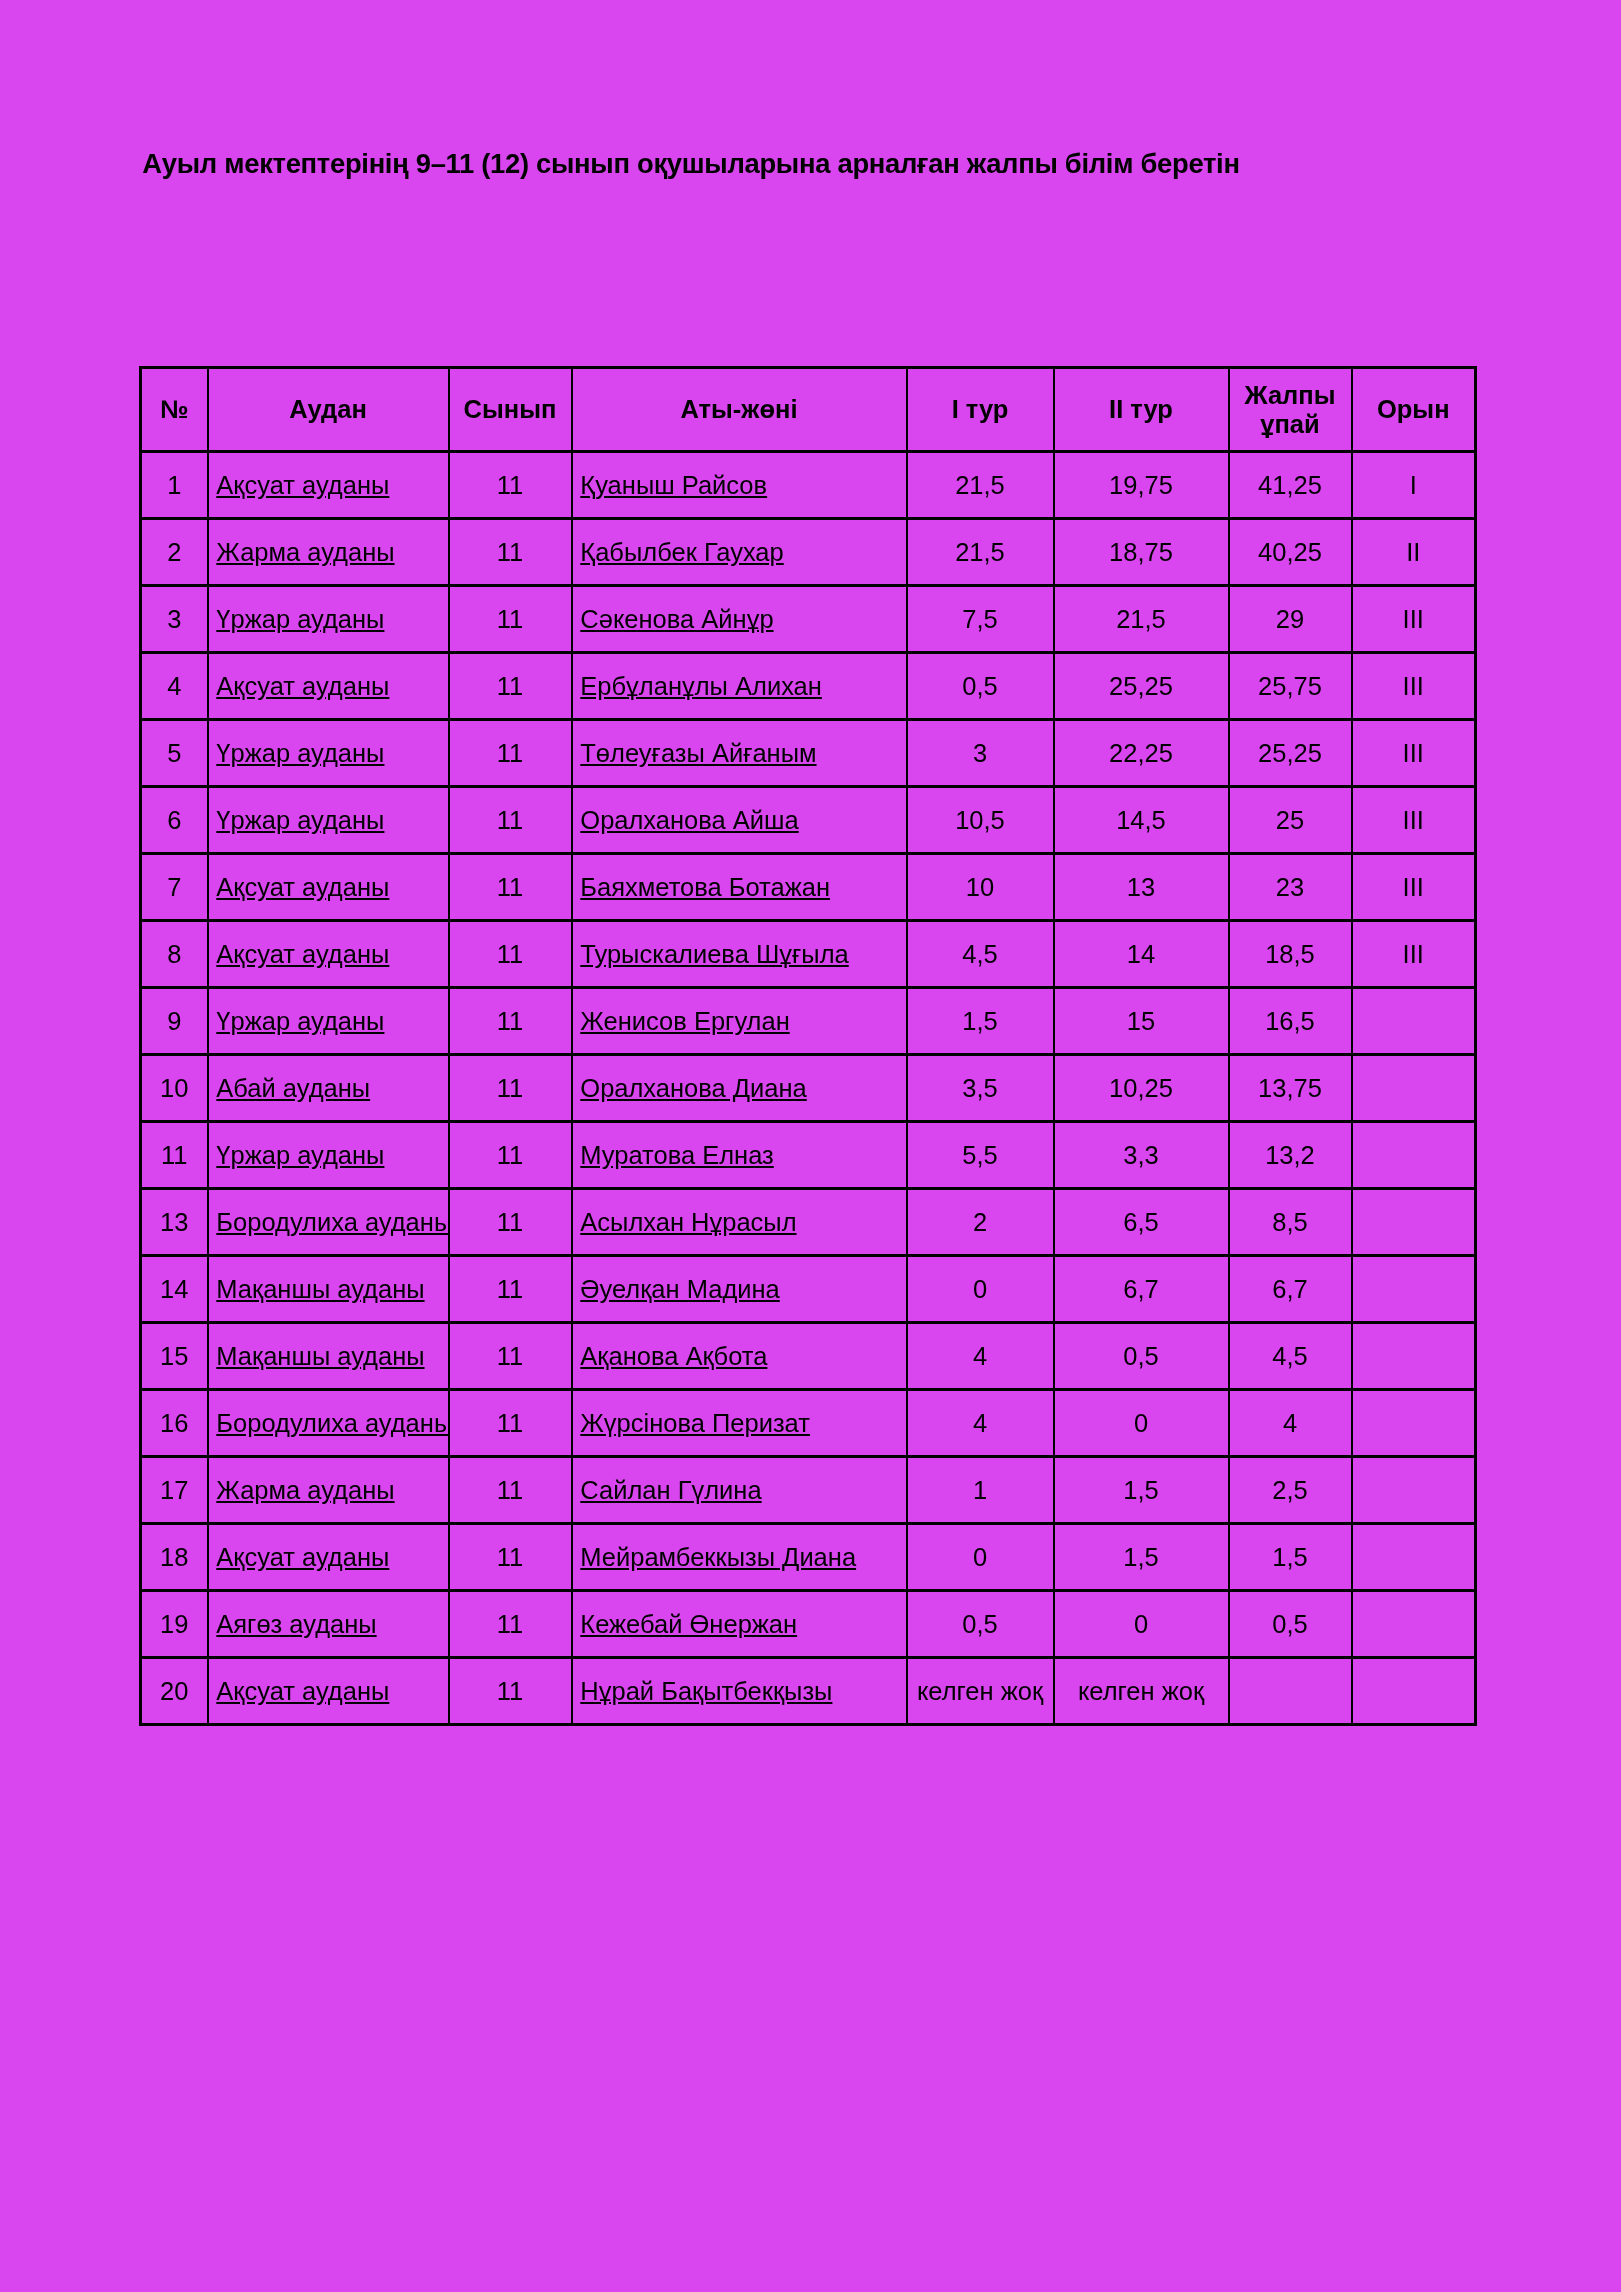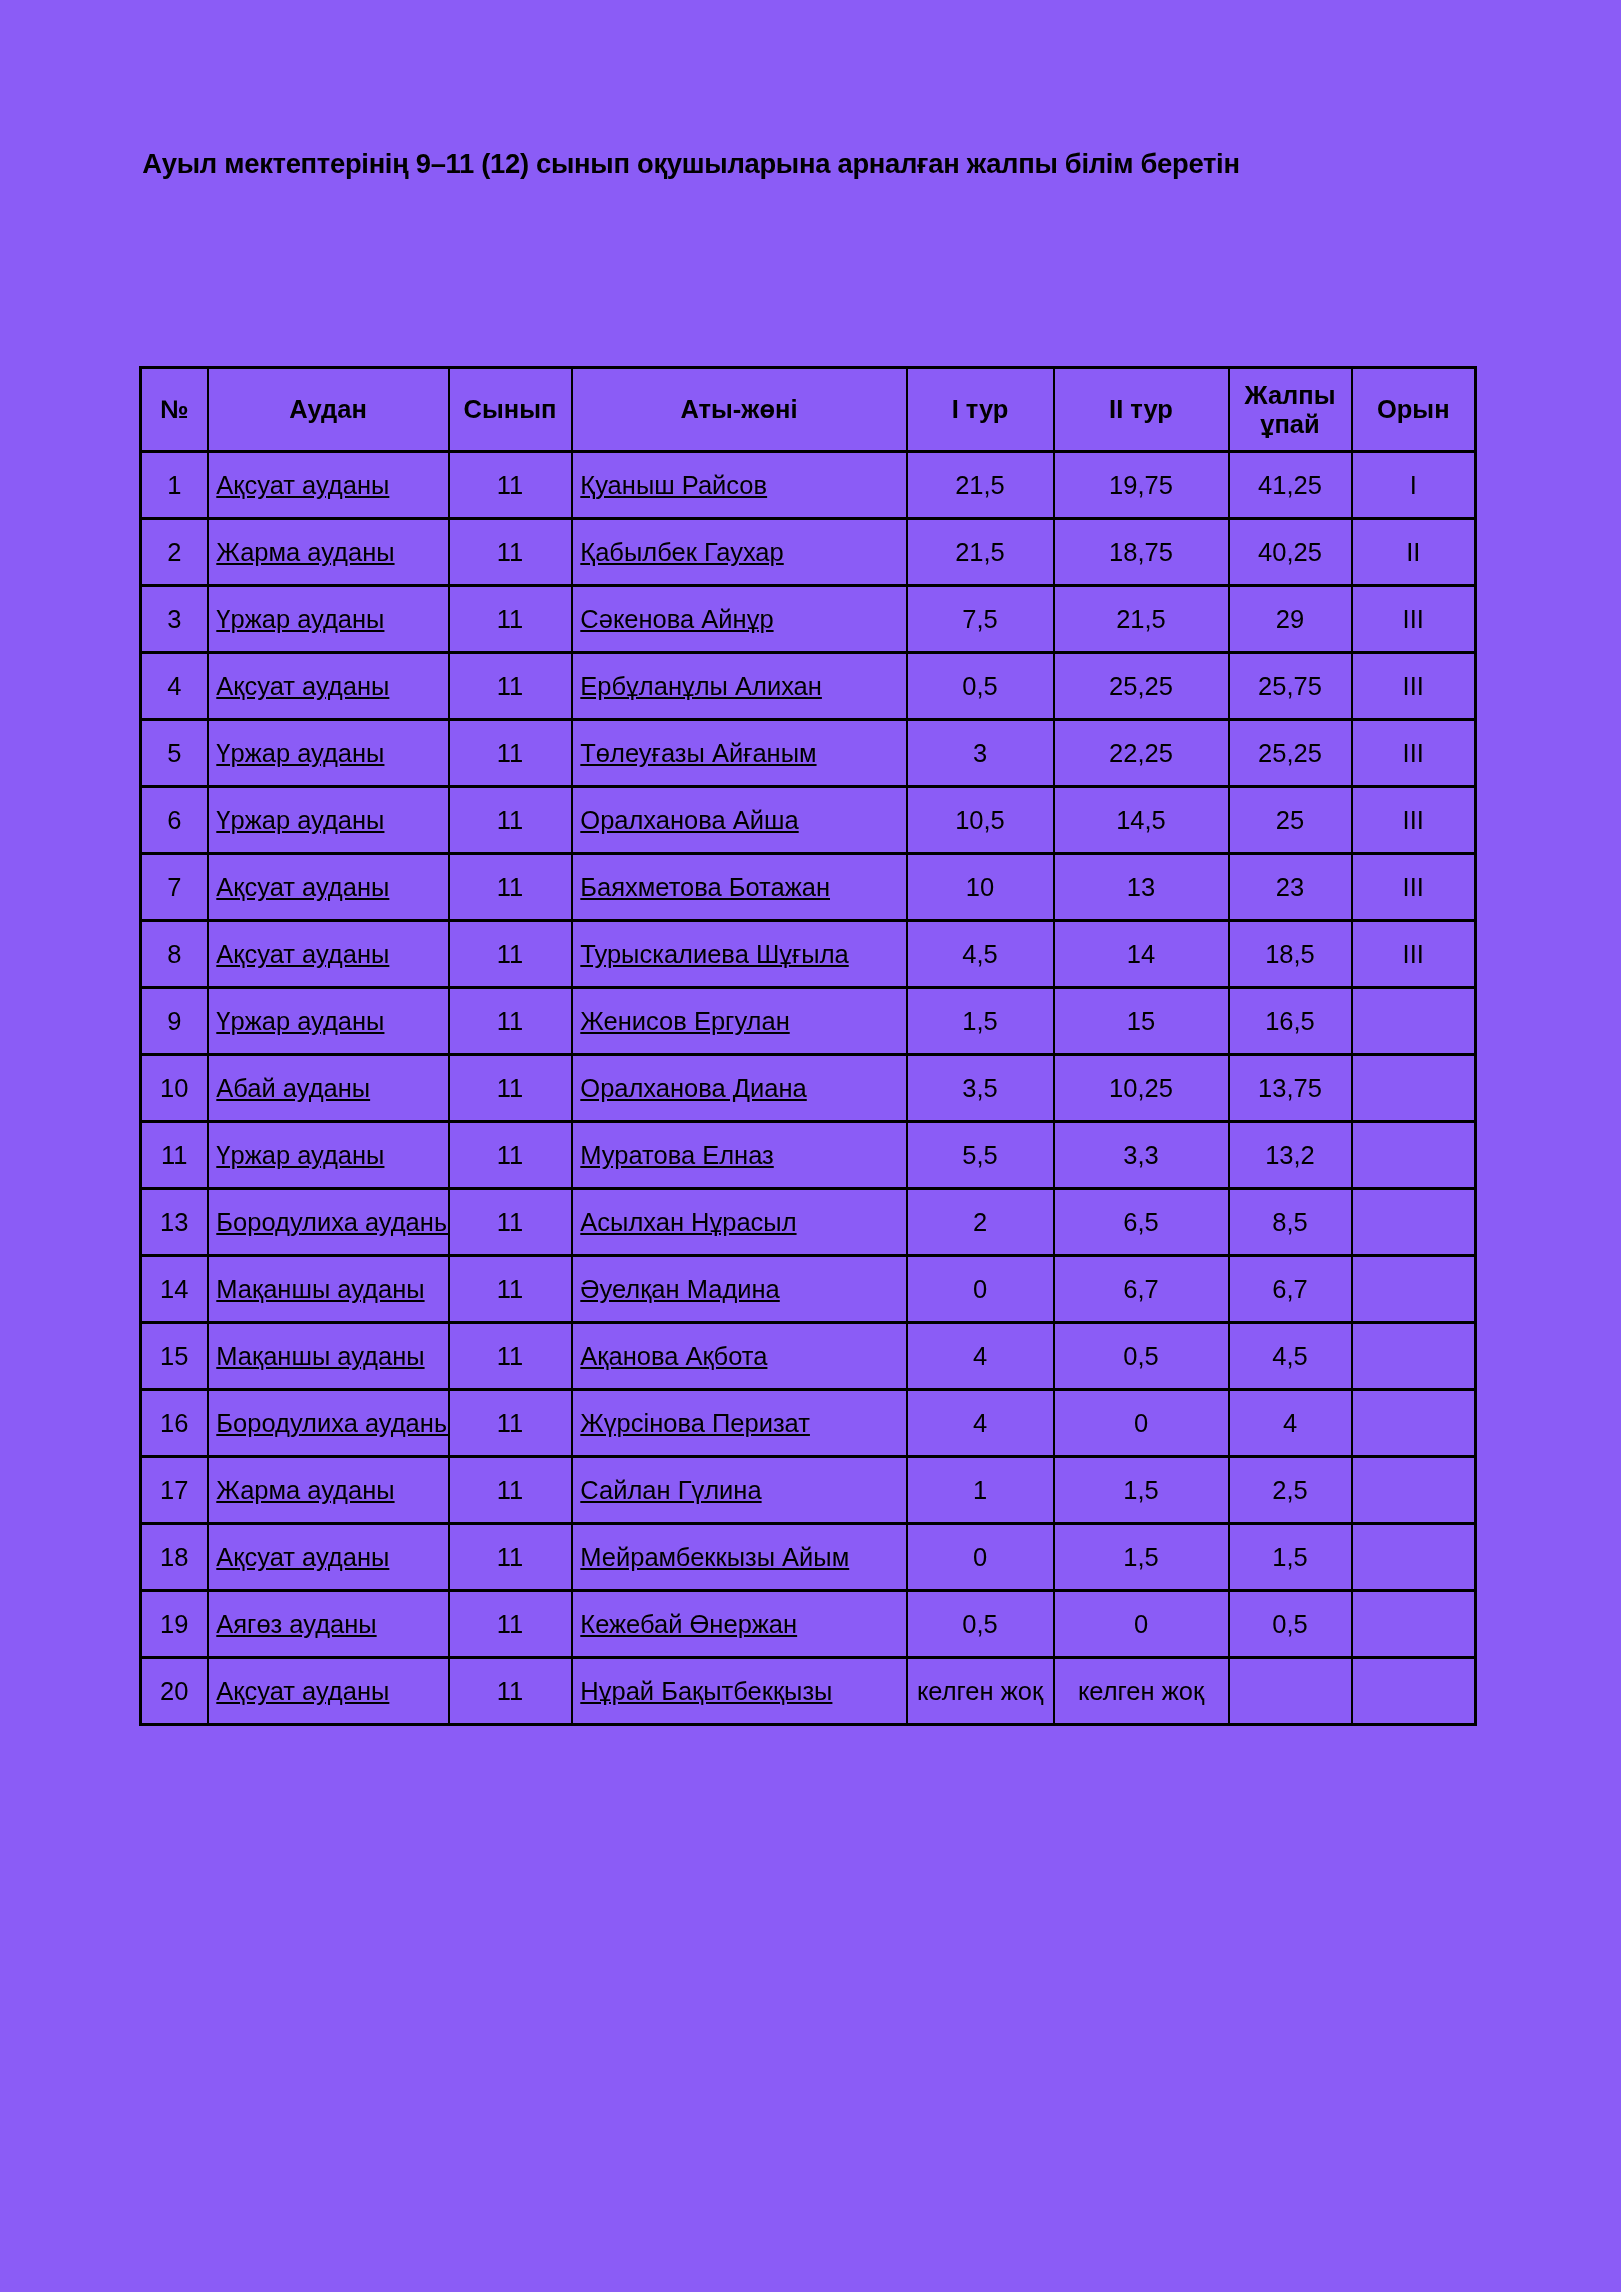--- a/index.html
+++ b/index.html
@@ -5,21 +5,21 @@
   * { box-sizing: border-box; margin: 0; padding: 0; }
   html, body { background: #ffffff; }
   body {
     font-family: "Liberation Sans", "DejaVu Sans", sans-serif;
     color: #000000;
   }
   .page {
     position: relative;
     width: 1621px;
     height: 2293px;
-    background: #8b5cf6;
+    background: #d946ef;
     overflow: hidden;
   }
   .title-block {
     position: absolute;
     top: 143px;
     left: 98px;
     width: 1186px;
     text-align: center;
     font-weight: bold;
     font-size: 27.4px;
@@ -274,21 +274,21 @@
           <td class="align-left">Сайлан Гүлина</td>
           <td>1</td>
           <td>1,5</td>
           <td>2,5</td>
           <td></td>
         </tr>
         <tr>
           <td>18</td>
           <td class="align-left">Ақсуат ауданы</td>
           <td>11</td>
-          <td class="align-left">Мейрамбеккызы Айым</td>
+          <td class="align-left">Мейрамбеккызы Диана</td>
           <td>0</td>
           <td>1,5</td>
           <td>1,5</td>
           <td></td>
         </tr>
         <tr>
           <td>19</td>
           <td class="align-left">Аягөз ауданы</td>
           <td>11</td>
           <td class="align-left">Кежебай Өнержан</td>

